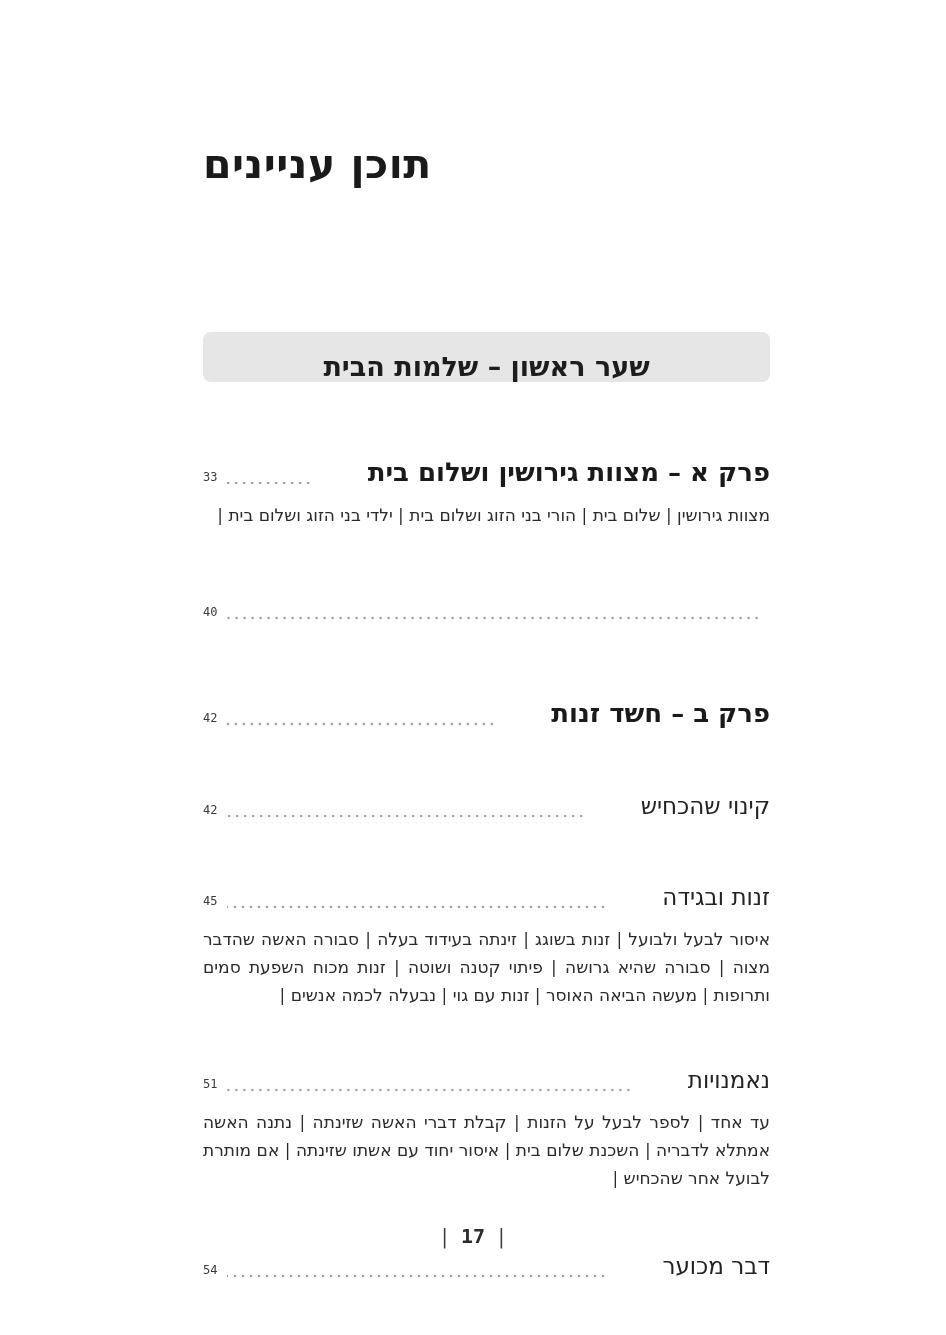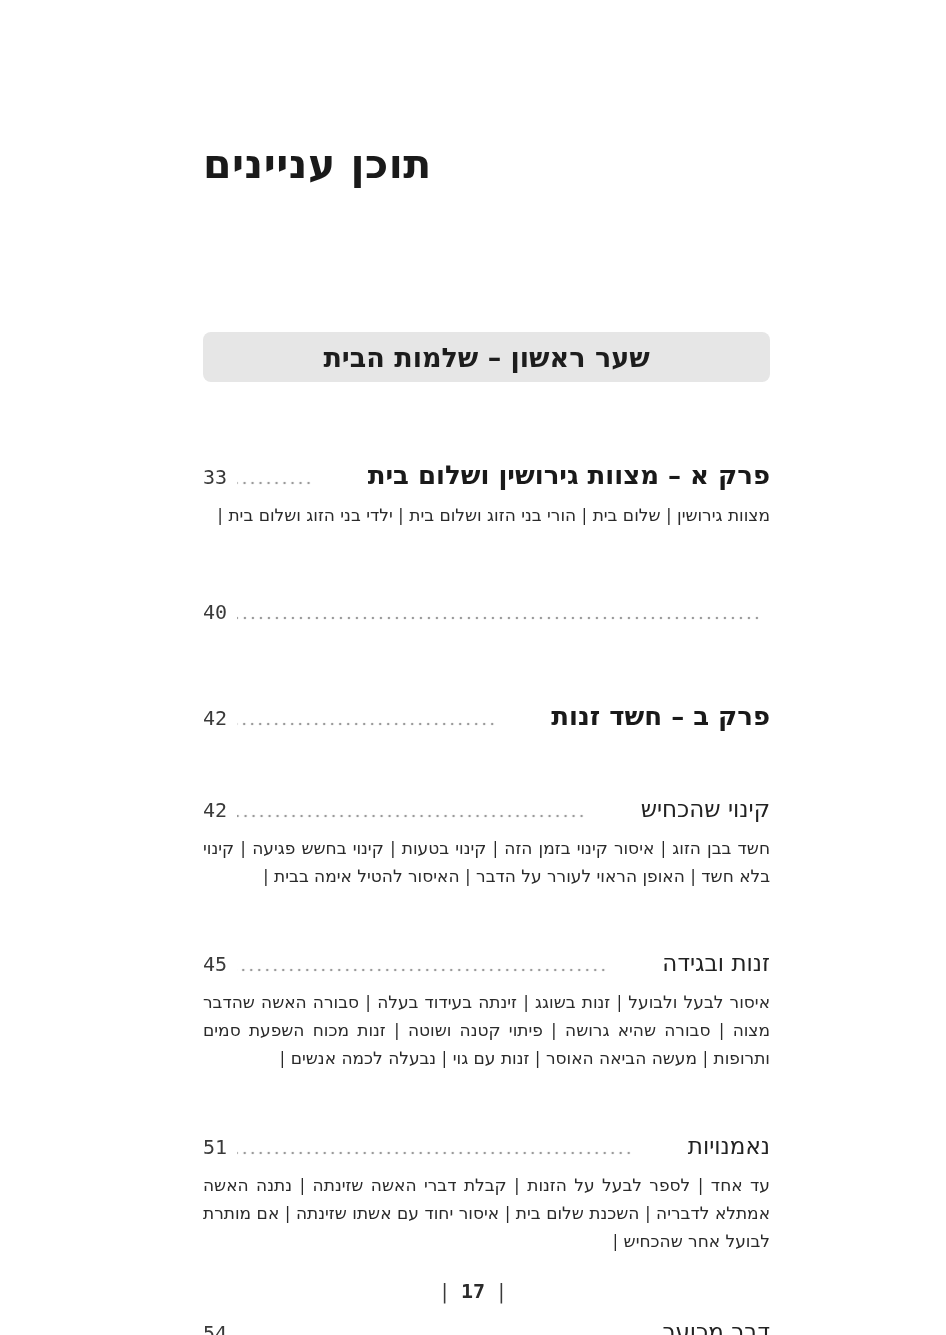--- a/index.html
+++ b/index.html
@@ -34,21 +34,21 @@
     line-height: 48px;
     letter-spacing: 0.5px;
     color: #1a1a1a;
   }
   .section-banner {
     margin-top: 144px;
     height: 50px;
     background: #e6e6e6;
     border-radius: 8px;
     display: flex;
-    align-items: center;
+    align-items: flex-end;
     justify-content: center;
     font-size: 27px;
     font-weight: 700;
     color: #1d1d1d;
   }
   .entry {
     display: flex;
     align-items: baseline;
     line-height: 34px;
     font-size: 23px;
@@ -70,21 +70,21 @@
     margin: 0 9px 0 10px;
     background-image: radial-gradient(circle, #9a9a9a 1.4px, transparent 1.6px);
     background-size: 8px 8px;
     background-repeat: repeat-x;
     background-position: right calc(100% - 7px);
     min-width: 20px;
   }
   .entry-page {
     flex: 0 0 auto;
     font-family: "DejaVu Sans Mono", monospace;
-    font-size: 20px;
+    font-size: 12px;
     font-weight: 400;
     color: #3a3a3a;
     direction: ltr;
     margin-top: 48px;
   }
   .subtopics {
     font-size: 17px;
     line-height: 28px;
     color: #2a2a2a;
     text-align: justify;
@@ -96,21 +96,21 @@
   .e2 { margin-top: 24px; }
   .e3 { margin-top: 10px; }
   .e4 { margin-top: 9px; }
   .e5 { margin-top: 10px; }
   .e6 { margin-top: 13px; }
   .e7 { margin-top: 10px; }
   .e8 { margin-top: 10px; }
   .footer {
     position: absolute;
     left: 0;
-    top: 1279px;
+    top: 1224px;
     width: 946px;
     text-align: center;
     font-size: 20px;
     color: #2b2b2b;
   }
   .footer .bar {
     font-weight: 300;
     color: #3a3a3a;
     padding: 0 13px;
   }
@@ -148,21 +148,20 @@
       <span class="entry-title">פרק ב – חשד זנות</span>
       <span class="leader"></span>
       <span class="entry-page">42</span>
     </div>
 
     <div class="entry e3">
       <span class="entry-title">קינוי שהכחיש</span>
       <span class="leader"></span>
       <span class="entry-page">42</span>
     </div>
-    <div class="subtopics">חשד בבן הזוג | איסור קינוי בזמן הזה | קינוי בטעות | קינוי בחשש פגיעה | קינוי בלא חשד | האופן הראוי לעורר על הדבר | האיסור להטיל אימה בבית |</div>
 
     <div class="entry e4">
       <span class="entry-title">זנות ובגידה</span>
       <span class="leader"></span>
       <span class="entry-page">45</span>
     </div>
     <div class="subtopics">איסור לבעל ולבועל | זנות בשוגג | זינתה בעידוד בעלה | סבורה האשה שהדבר מצוה | סבורה שהיא גרושה | פיתוי קטנה ושוטה | זנות מכוח השפעת סמים ותרופות | מעשה הביאה האוסר | זנות עם גוי | נבעלה לכמה אנשים |</div>
 
     <div class="entry e5">
       <span class="entry-title">נאמנויות</span>

